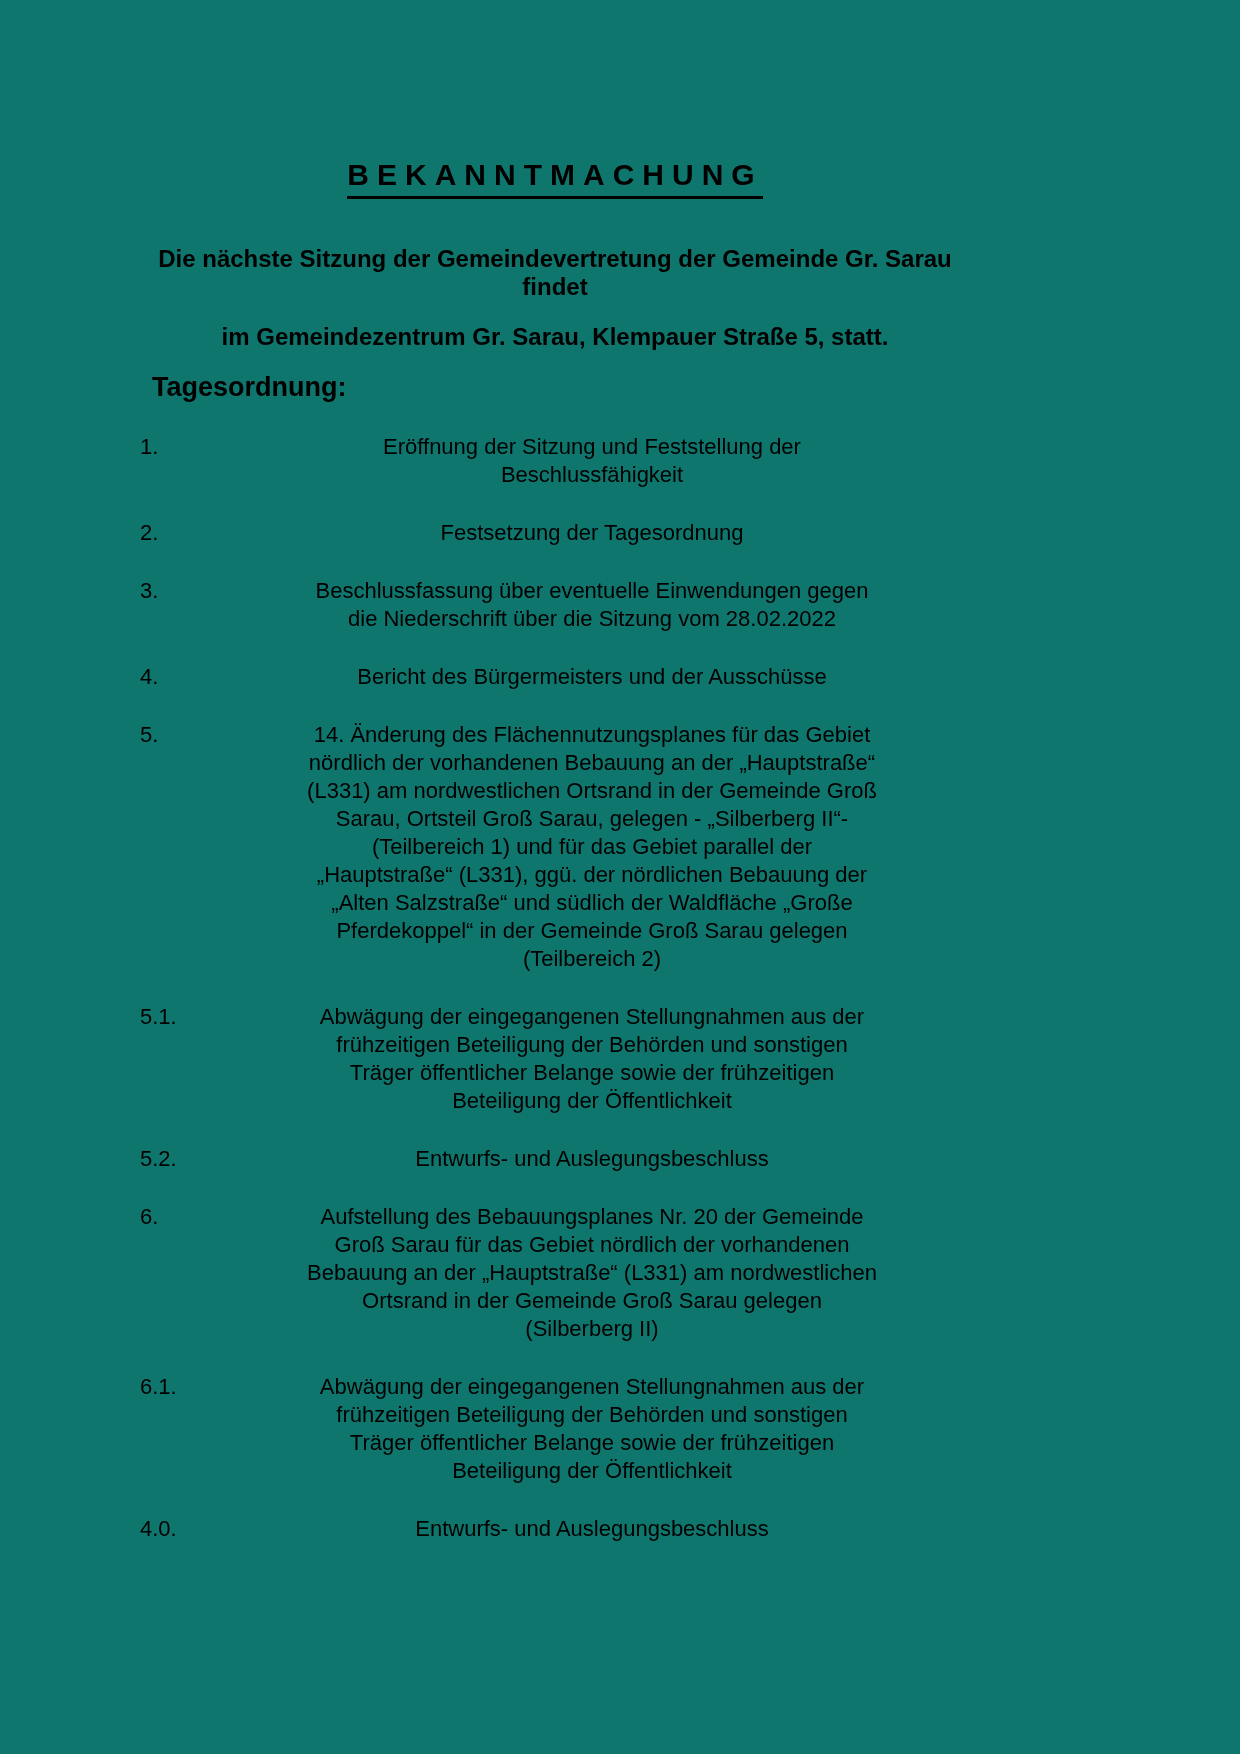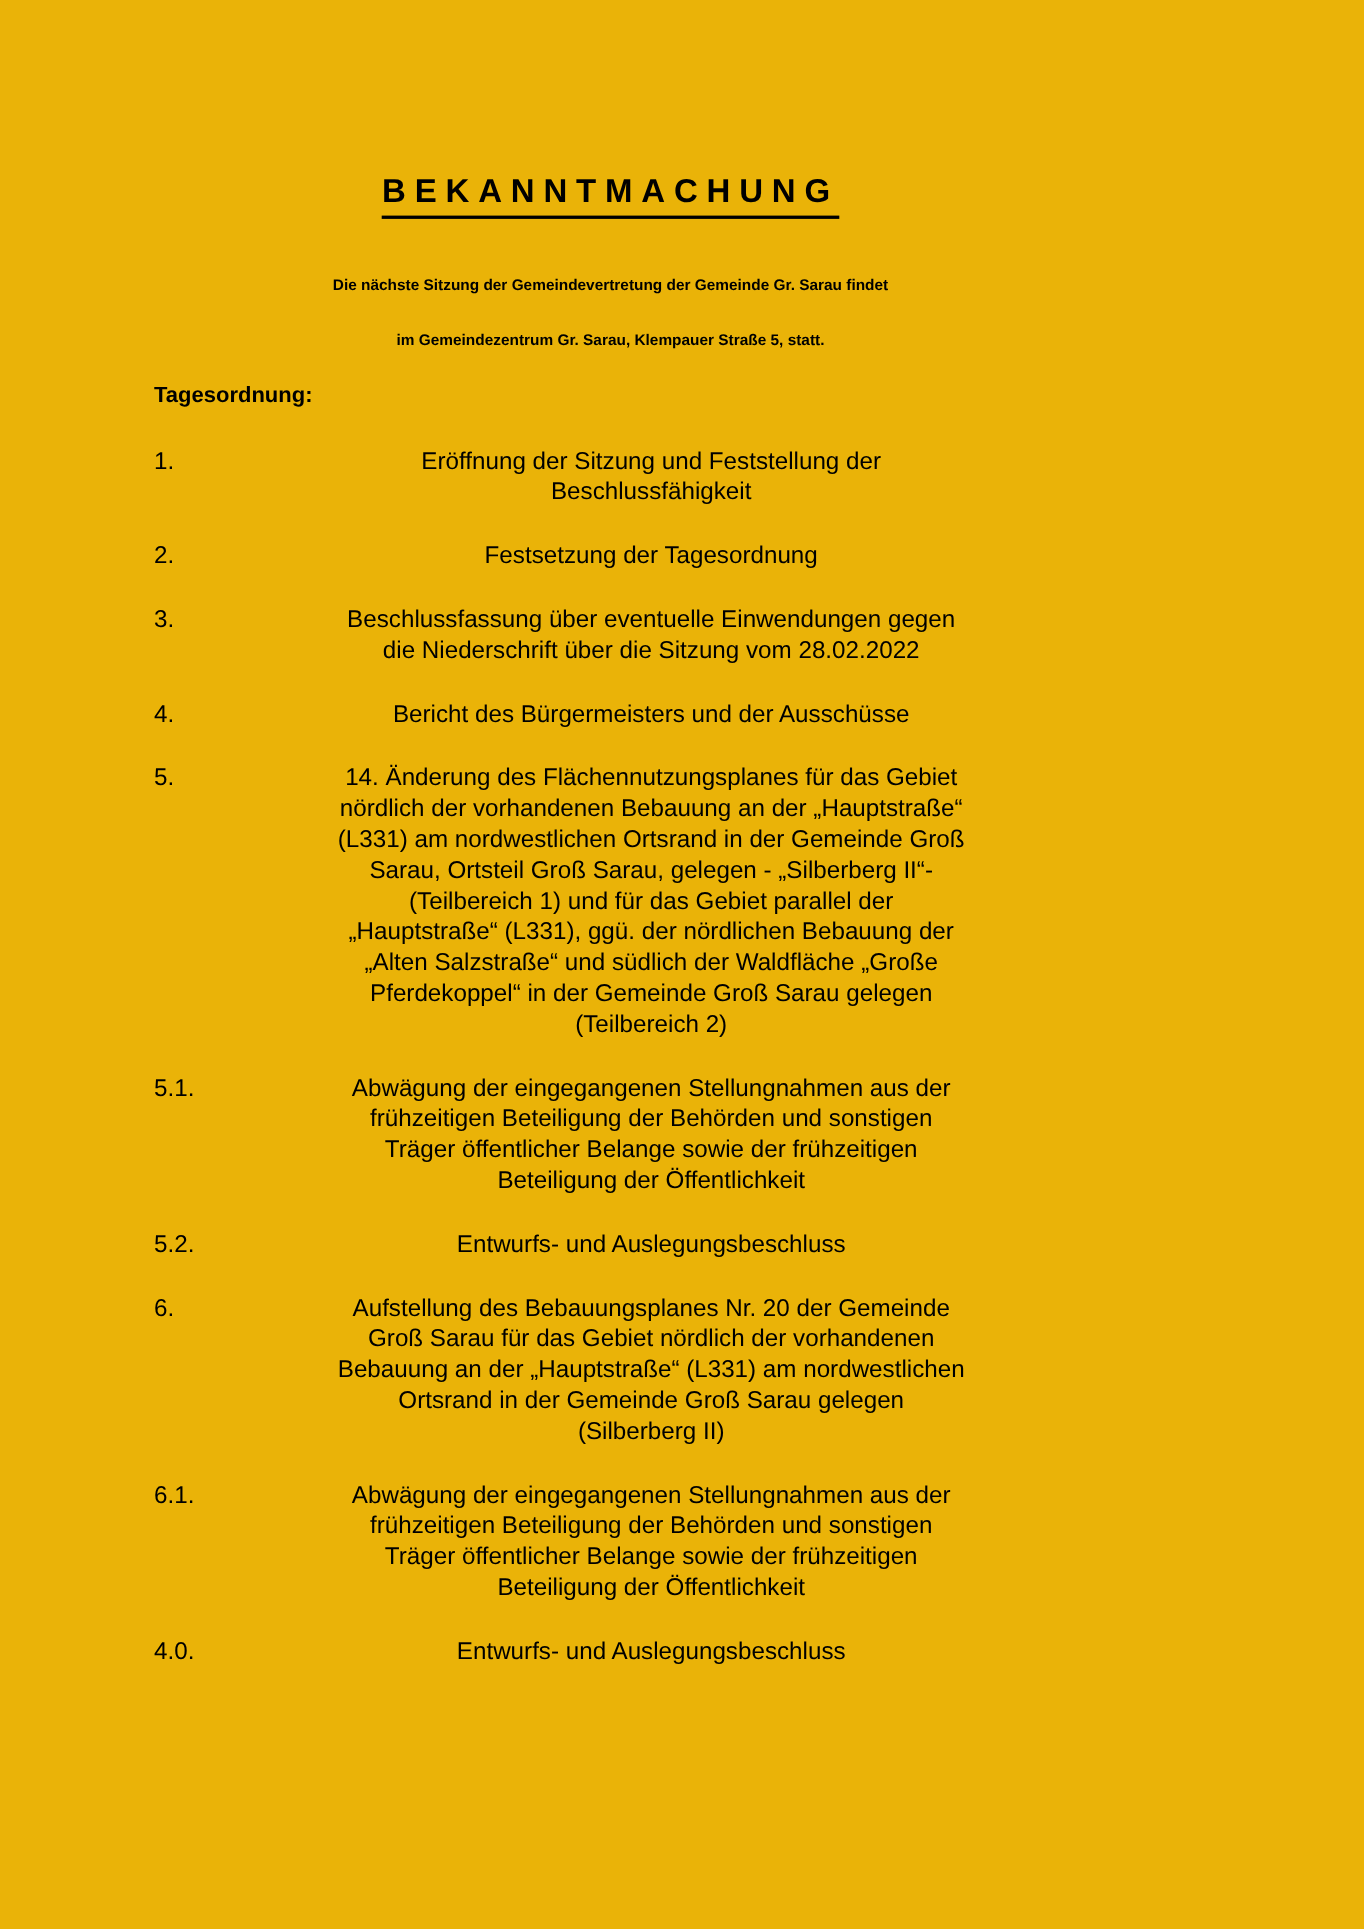--- a/index.html
+++ b/index.html
@@ -5,21 +5,21 @@
   html, body {
     margin: 0;
     padding: 0;
     background: #ffffff;
   }
   .page {
     position: relative;
     width: 1240px;
     height: 1754px;
     margin: 0 auto;
-    background: #eab308;
+    background: #0f766e;
     color: #000000;
     font-family: "Liberation Sans", "DejaVu Sans", sans-serif;
     box-sizing: border-box;
     padding: 158px 270px 0 140px;
     overflow: hidden;
   }
   .title-wrap {
     text-align: center;
     margin: 0 0 46px 0;
   }
@@ -29,36 +29,36 @@
     font-weight: bold;
     letter-spacing: 8px;
     line-height: 1.1;
     border-bottom: 3px solid #000;
     padding-bottom: 5px;
     margin: 0;
     white-space: nowrap;
   }
   .intro {
     text-align: center;
-    font-size: 14px;
+    font-size: 24px;
     font-weight: bold;
     line-height: 28px;
     margin: 0 0 22px 0;
   }
   .intro.underlined {
     text-decoration: underline;
     text-underline-offset: 3px;
   }
   .intro.last {
   }
   .agenda-heading {
-    font-size: 20px;
+    font-size: 27px;
     font-weight: bold;
     line-height: 28px;
-    margin: 0 0 32px 0;
+    margin: 0 0 32px 12px;
   }
   .agenda {
     font-size: 22px;
     line-height: 28px;
   }
   .agenda-row {
     display: grid;
     grid-template-columns: 74px 1fr;
     margin: 0 0 30px 0;
   }

